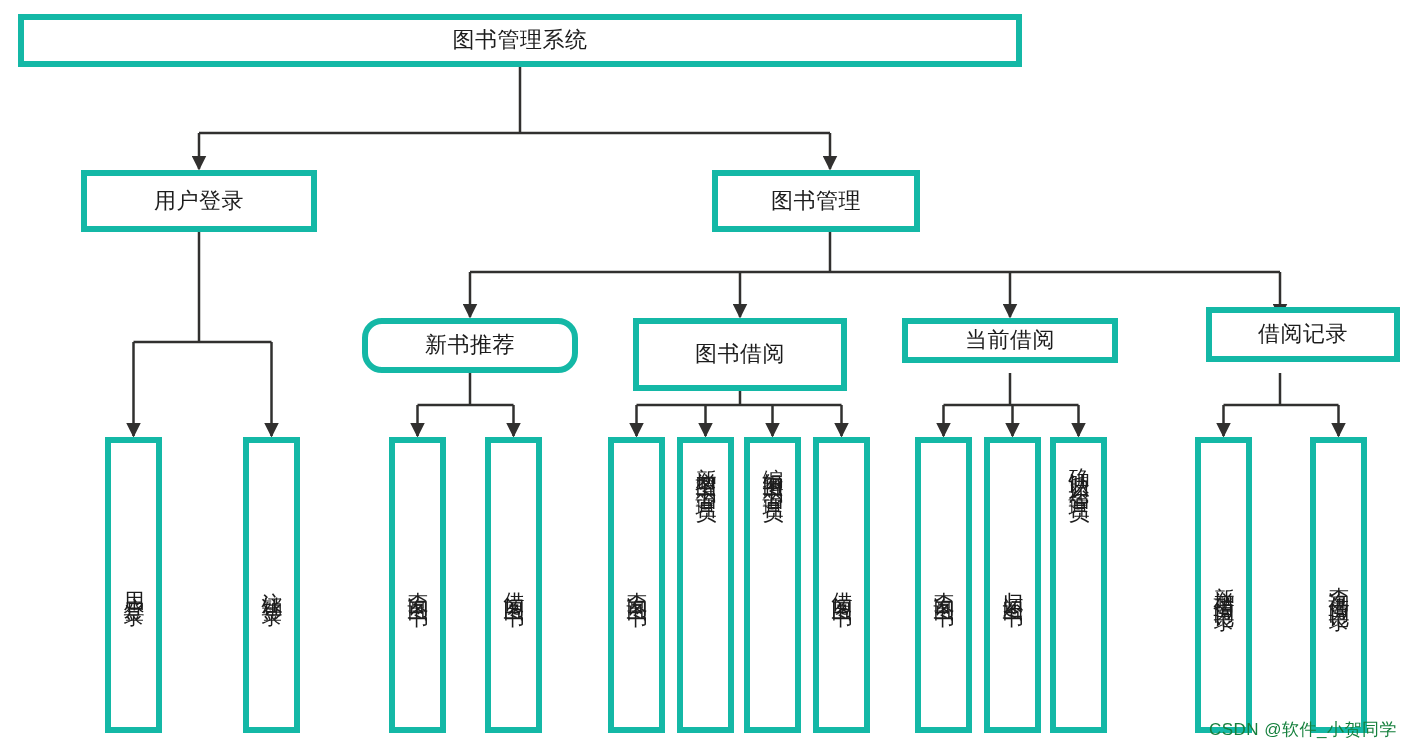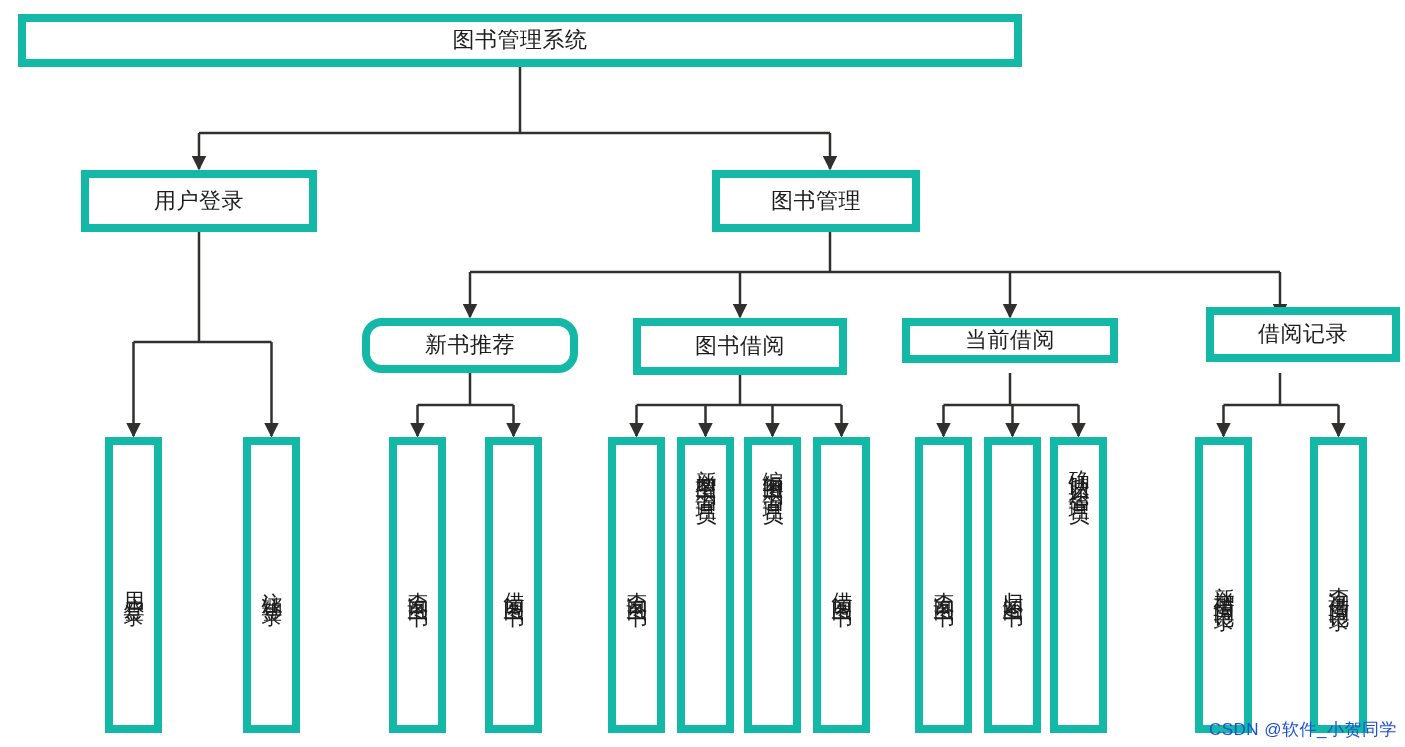--- a/index.html
+++ b/index.html
@@ -21,21 +21,21 @@
     position: absolute;
     left: 0;
     top: 0;
     width: 1405px;
     height: 747px;
   }
   .node {
     position: absolute;
     box-sizing: border-box;
     background: #ffffff;
-    border: 8px solid #14b8a6;
+    border: 6px solid #14b8a6;
     display: flex;
     align-items: center;
     justify-content: center;
     color: #1c1c1c;
     z-index: 2;
   }
   .node .lbl {
     display: block;
     text-align: center;
     line-height: 1.28;
@@ -58,21 +58,21 @@
   }
   .node.vert.center {
     align-items: center;
     padding-top: 0;
   }
   #watermark {
     position: absolute;
     right: 8px;
     bottom: 6px;
     font-size: 17px;
-    color: #1d4ed8;
+    color: #15803d;
     z-index: 5;
     white-space: nowrap;
     letter-spacing: 0.5px;
   }
 </style>
 </head>
 <body>
 
 <div id="canvas">
 
@@ -126,21 +126,21 @@
   <div class="node horiz" id="n-user-login" style="left: 81px; top: 170px; width: 236px; height: 62px;">
     <span class="lbl">用户登录</span>
   </div>
   <div class="node horiz" id="n-book-manage" style="left: 712px; top: 170px; width: 208px; height: 62px;">
     <span class="lbl">图书管理</span>
   </div>
 
   <div class="node horiz" id="n-new-book-rec" style="left: 362px; top: 318px; width: 216px; height: 55px; border-radius: 20px;">
     <span class="lbl">新书推荐</span>
   </div>
-  <div class="node horiz" id="n-book-borrow" style="left: 633px; top: 318px; width: 214px; height: 57px;">
+  <div class="node horiz" id="n-book-borrow" style="left: 633px; top: 318px; width: 214px; height: 73px;">
     <span class="lbl">图书借阅</span>
   </div>
   <div class="node horiz" id="n-current-borrow" style="left: 902px; top: 318px; width: 216px; height: 45px;">
     <span class="lbl">当前借阅</span>
   </div>
   <div class="node horiz" id="n-borrow-record" style="left: 1172px; top: 307px; width: 194px; height: 55px; margin-left: 34px;">
     <span class="lbl">借阅记录</span>
   </div>
 
   <div class="node vert center" id="n-leaf-user-login" style="left: 105px; top: 437px; width: 57px; height: 296px;">

